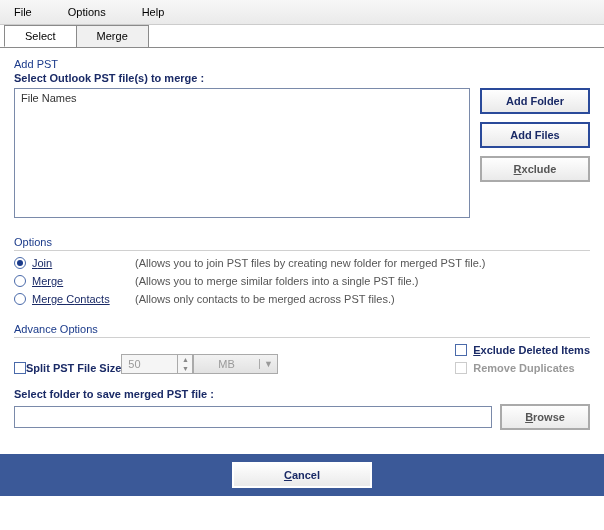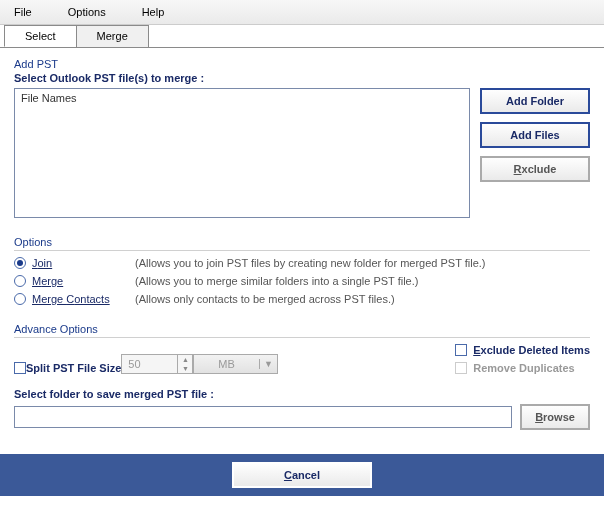--- a/index.html
+++ b/index.html
@@ -111,19 +111,19 @@
         <span class="chk" style="border-color:#ccc"></span>
         <span class="greylabel">Remove Duplicates</span>
       </div>
     </div>
   </div>
 
   <div style="height:14px"></div>
   <div class="bold-label">Select folder to save merged PST file :</div>
   <div class="savepath">
     <div class="path-input"></div>
-    <div class="btn alt" style="width:70px"><span class="ulet">B</span><span>rowse</span></div>
+    <div class="btn alt" style="width:90px"><span class="ulet">B</span><span>rowse</span></div>
   </div>
 </div>
 
 <div class="footer">
   <div class="btn"><span class="ulet">C</span><span>ancel</span></div>
 </div>
 
 </body></html>

